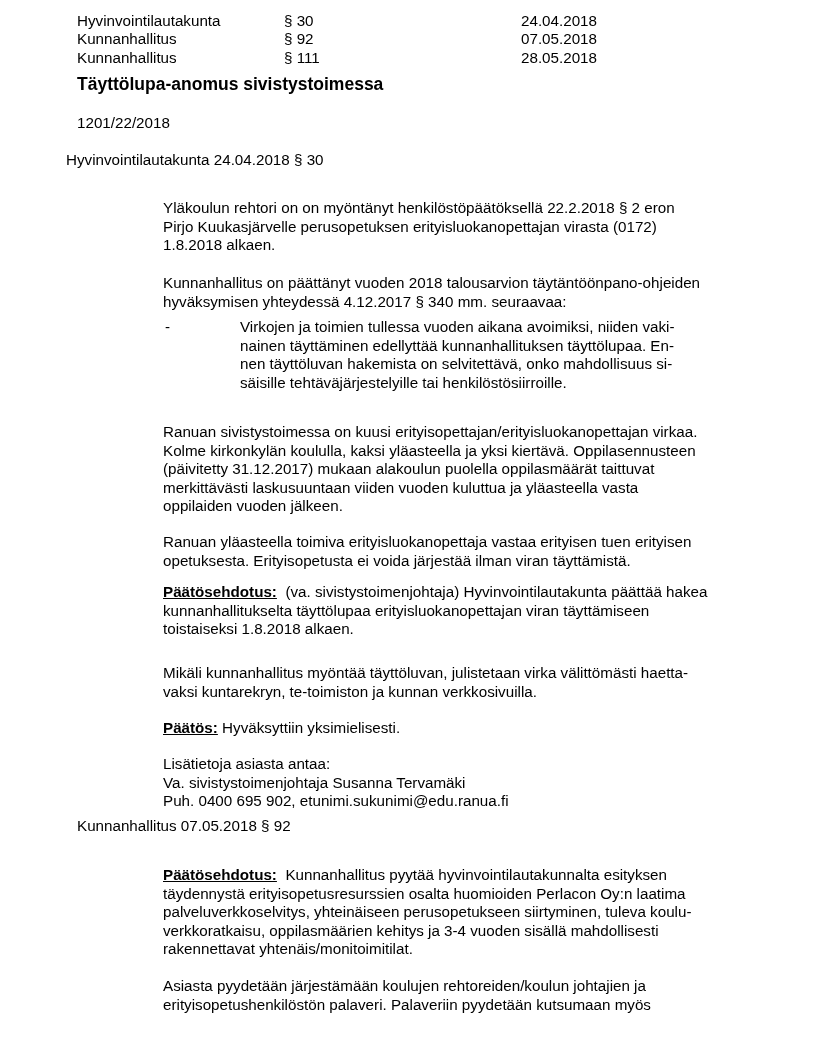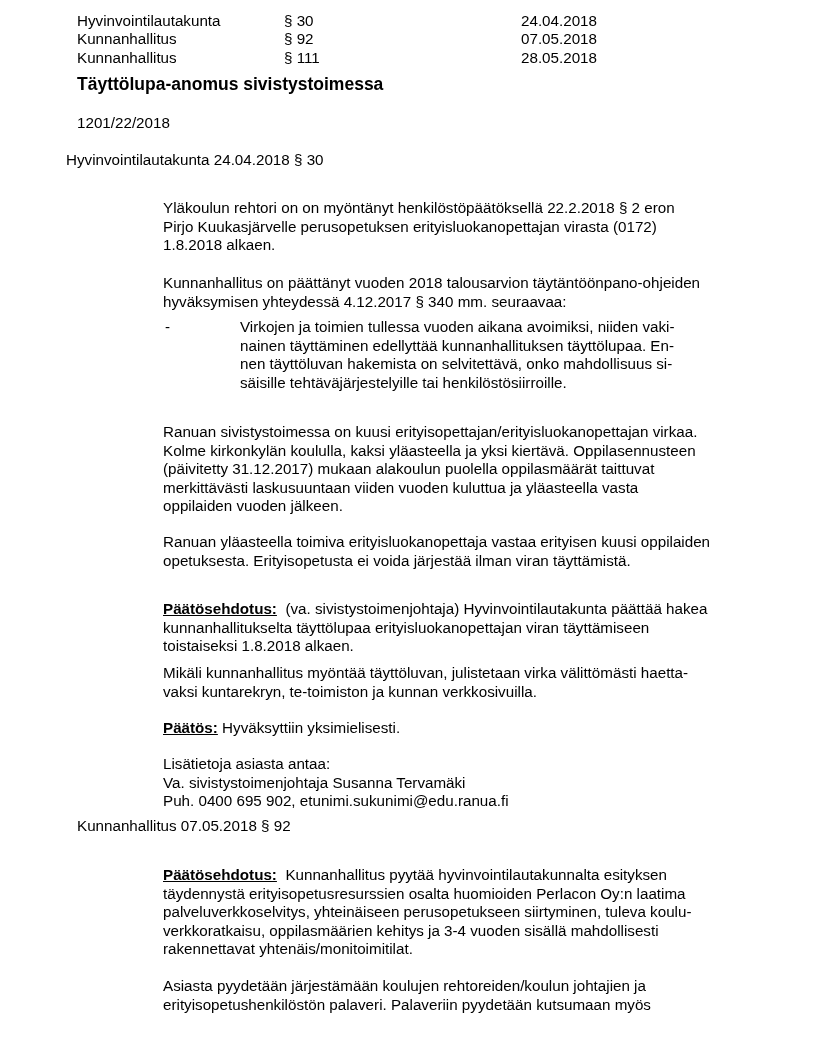--- a/index.html
+++ b/index.html
@@ -61,25 +61,25 @@
 
 <div class="block" style="top:411px;">
   <span class="line">Ranuan sivistystoimessa on kuusi erityisopettajan/erityisluokanopettajan virkaa.</span>
   <span class="line">Kolme kirkonkylän koululla, kaksi yläasteella ja yksi kiertävä. Oppilasennusteen</span>
   <span class="line">(päivitetty 31.12.2017) mukaan alakoulun puolella oppilasmäärät taittuvat</span>
   <span class="line">merkittävästi laskusuuntaan viiden vuoden kuluttua ja yläasteella vasta</span>
   <span class="line">oppilaiden vuoden jälkeen.</span>
 </div>
 
 <div class="block" style="top:521px;">
-  <span class="line">Ranuan yläasteella toimiva erityisluokanopettaja vastaa erityisen kuusi oppilaiden</span>
+  <span class="line">Ranuan yläasteella toimiva erityisluokanopettaja vastaa erityisen tuen erityisen</span>
   <span class="line">opetuksesta. Erityisopetusta ei voida järjestää ilman viran täyttämistä.</span>
 </div>
 
-<div class="block" style="top:588px;">
+<div class="block" style="top:571px;">
   <span class="line"><span class="lbl">Päätösehdotus:</span>&nbsp;&nbsp;<span>(va. sivistystoimenjohtaja) Hyvinvointilautakunta päättää hakea</span></span>
   <span class="line">kunnanhallitukselta täyttölupaa erityisluokanopettajan viran täyttämiseen</span>
   <span class="line">toistaiseksi 1.8.2018 alkaen.</span>
 </div>
 
 <div class="block" style="top:652px;">
   <span class="line">Mikäli kunnanhallitus myöntää täyttöluvan, julistetaan virka välittömästi haetta-</span>
   <span class="line">vaksi kuntarekryn, te-toimiston ja kunnan verkkosivuilla.</span>
 </div>
 

